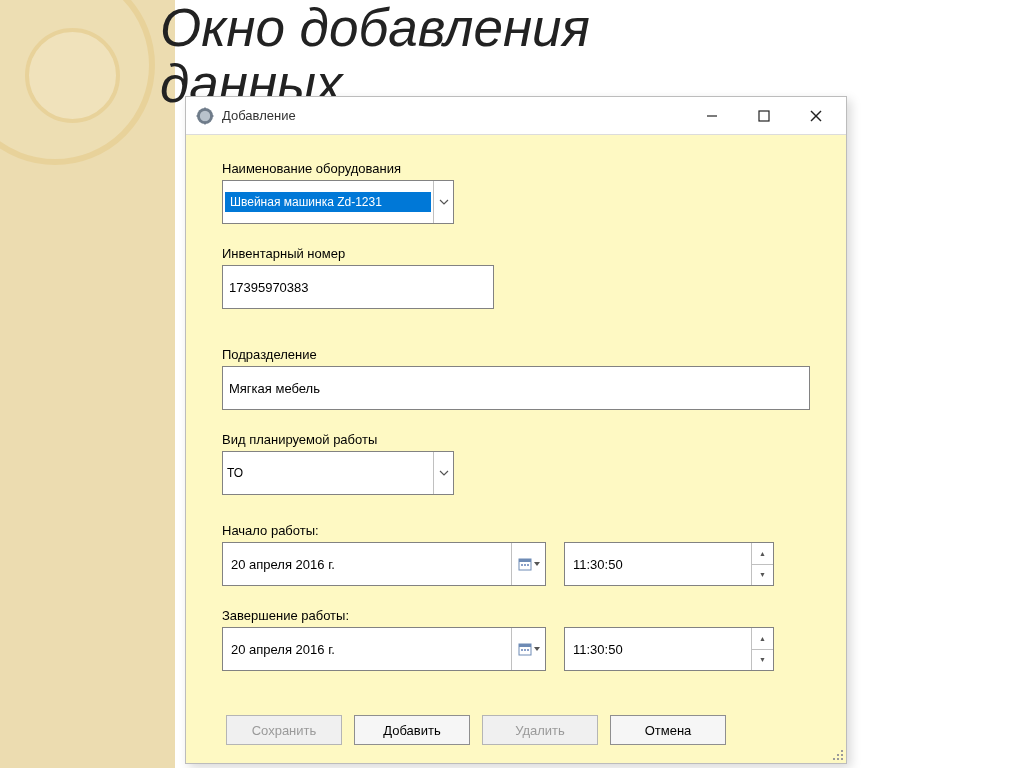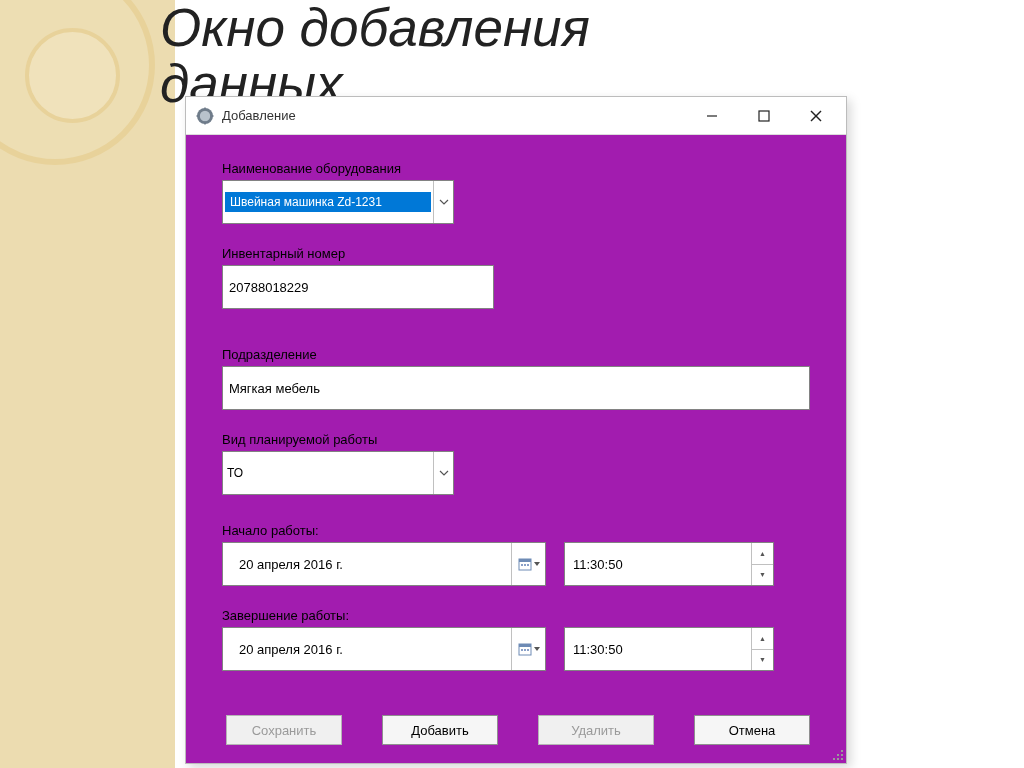--- a/index.html
+++ b/index.html
@@ -42,21 +42,21 @@
     font-family: Verdana, sans-serif;
     color: #222;
     line-height: 1.05;
     font-style: italic;
   }
   
   .win {
     position: absolute;
     left: 185px; top: 96px;
     width: 662px;
-    background: #a21caf;
+    background: #fef9c3;
     border: 1px solid #bcbcbc;
     box-shadow: 4px 4px 10px rgba(0,0,0,0.15);
   }
   .titlebar {
     height: 38px;
     background: #ffffff;
     display: flex;
     align-items: center;
     padding: 0 4px 0 10px;
     border-bottom: 1px solid #dcdcdc;
@@ -123,21 +123,21 @@
   }
   .combo .chev {
     width: 20px; height: 100%;
     display: flex; align-items: center; justify-content: center;
     border-left: 1px solid #c0c0c0;
   }
   .combo.plain { width: 232px; }
   .input { width: 272px; }
   .date-row { display: flex; gap: 18px; align-items: flex-end; }
   .datebox { width: 324px; padding: 0 0 0 8px; }
-  .datebox .val { flex: 1; font-size: 13px; margin-left: 8px; }
+  .datebox .val { flex: 1; font-size: 13px; }
   .datebox .calbtn {
     width: 34px; height: 100%;
     border-left: 1px solid #c0c0c0;
     display: flex; align-items: center; justify-content: center;
     gap: 2px;
   }
   .timebox { width: 210px; padding: 0 0 0 8px; }
   .timebox .val { flex: 1; font-size: 13px; }
   .timebox .spin {
     width: 22px; height: 100%;
@@ -145,22 +145,22 @@
     display: flex; flex-direction: column;
   }
   .timebox .spin div {
     flex: 1; display: flex; align-items: center; justify-content: center;
     font-size: 7px; color: #555;
   }
   .timebox .spin div:first-child { border-bottom: 1px solid #c0c0c0; }
   .btnbar {
     margin-top: 44px;
     display: flex;
-    gap: 1px;
-    justify-content: space-between;
+    gap: 12px;
+    justify-content: flex-start;
     padding-left: 4px;
   }
   .btn {
     min-width: 116px;
     height: 30px;
     border: 1px solid #8f8f8f;
     background: #f6f6f6;
     font-size: 13px;
     display: flex; align-items: center; justify-content: center;
     color: #000;
@@ -236,21 +236,21 @@
               <polyline points="1,1 5,5 9,1" fill="none" stroke="#555" stroke-width="1.2"></polyline>
             </svg>
         </div>
       </div>
     </div>
 
     <div class="field-group row">
       <div class="col">
         <div class="label">Инвентарный номер</div>
         <div class="input">
-          <span>20788018229</span>
+          <span>17395970383</span>
         </div>
       </div>
       <div class="col">
         <div class="label">Подразделение</div>
         <div class="input" style="width:100%">
           <span>Мягкая мебель</span>
         </div>
       </div>
     </div>
 

